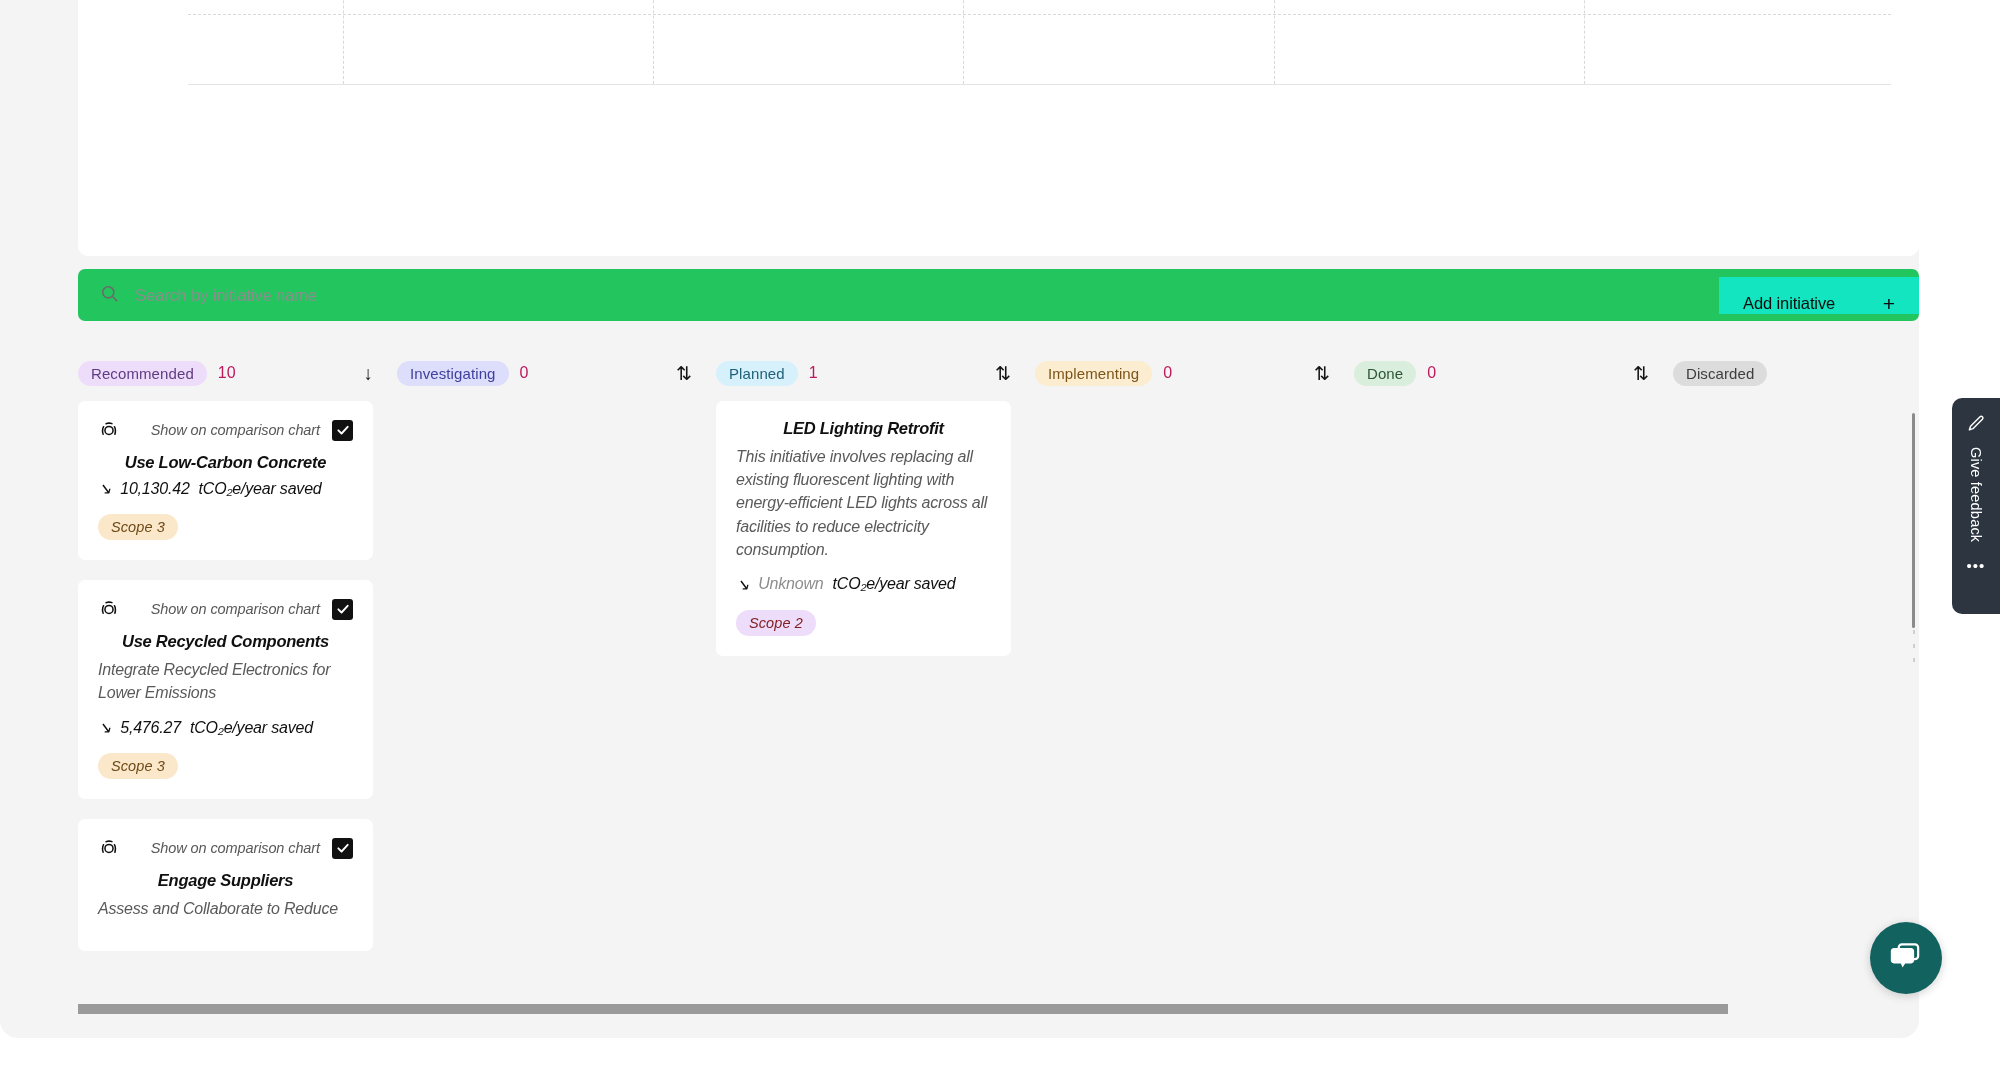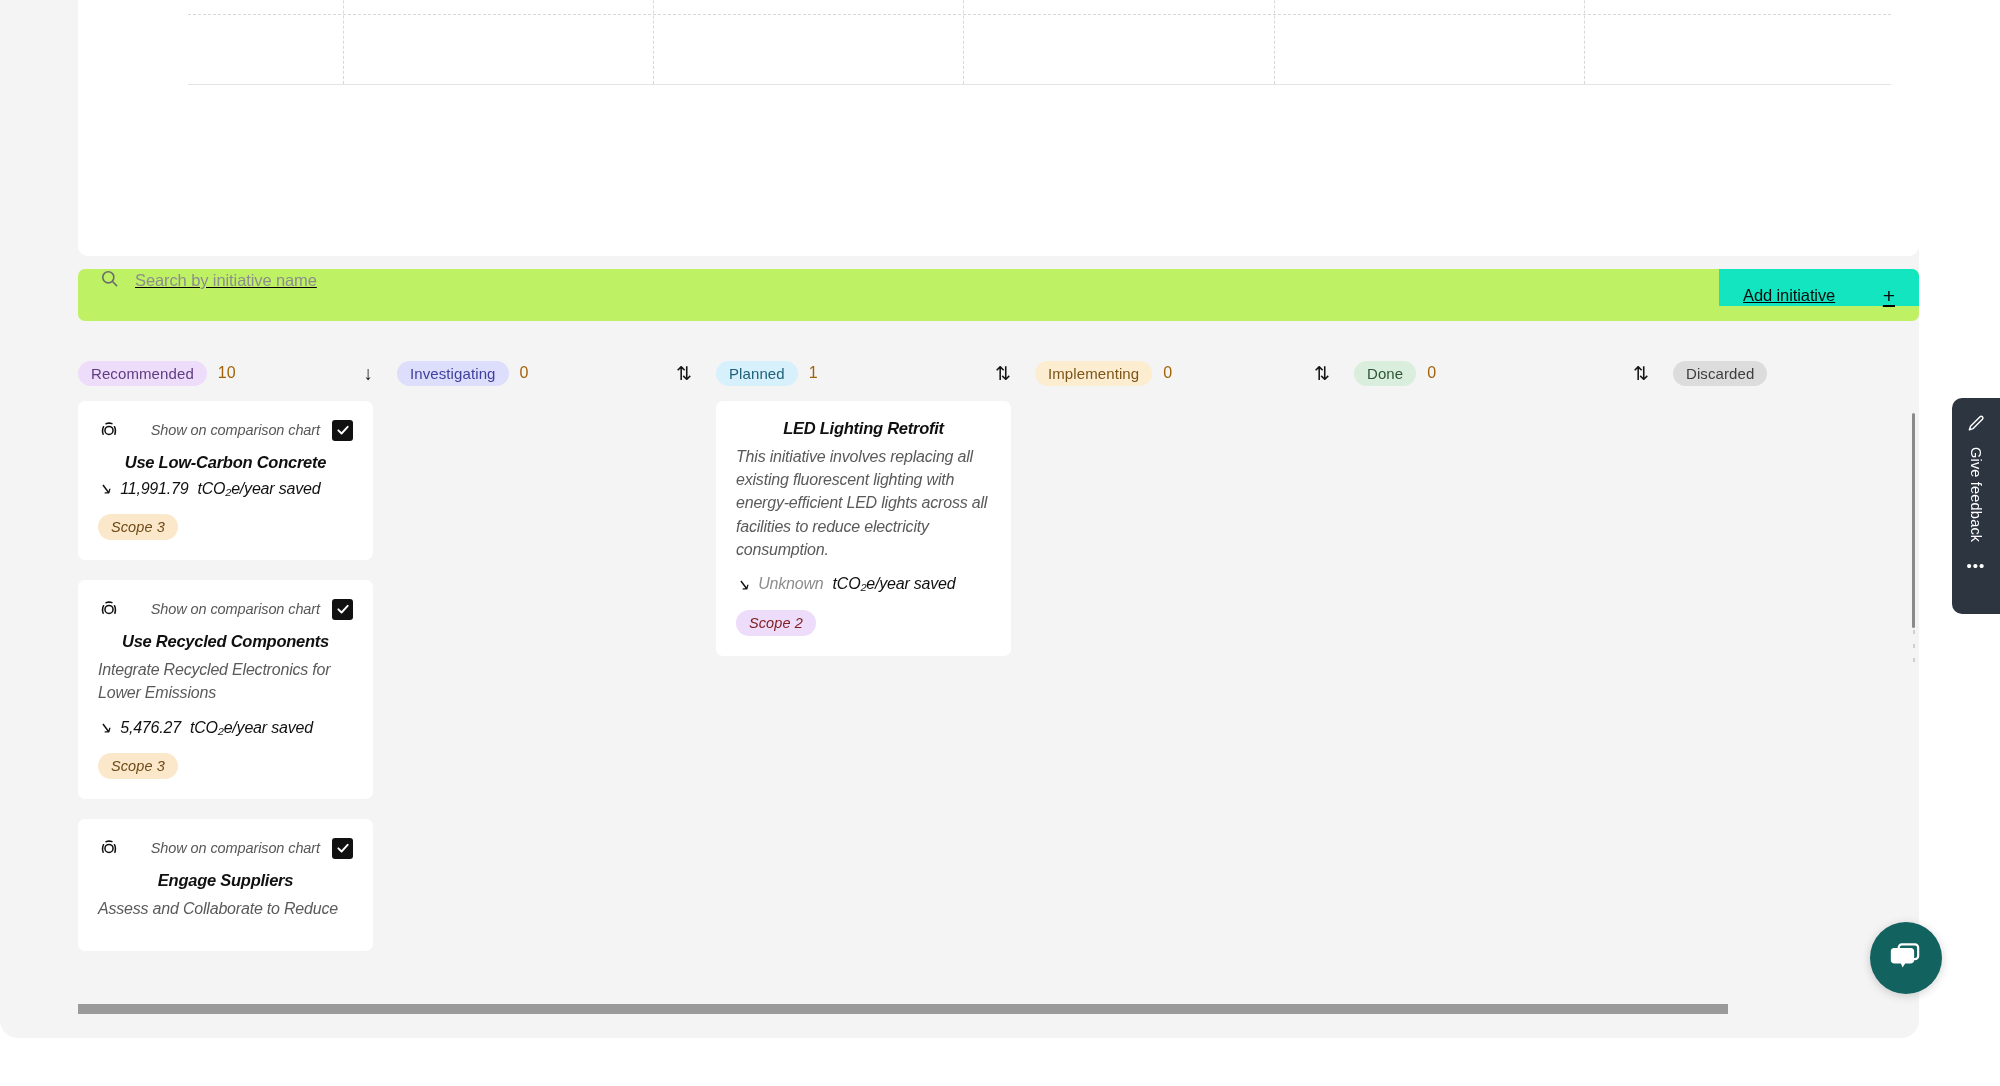--- a/index.html
+++ b/index.html
@@ -52,26 +52,25 @@
     left: 0; right: 0;
     height: 0;
     border-top: 1.5px dashed #d8d8d8;
   }
 
   
   .search-bar {
     position: absolute;
     left: 78px; top: 269px;
     width: 1841px; height: 52px;
-    background: #bef264;
+    background: #22c55e;
     border-radius: 7px;
     display: flex;
-    align-items: flex-start;
+    align-items: center;
     overflow: hidden;
-    text-decoration: underline;
   }
   .search-left {
     flex: 1;
     display: flex;
     align-items: center;
     padding-left: 22px;
     gap: 16px;
   }
   .search-input {
     border: none; outline: none;
@@ -129,21 +128,21 @@
     letter-spacing: .1px;
     white-space: nowrap;
   }
   .p-recommended  { background: #eedcfb; color: #5f3c82; }
   .p-investigating{ background: #ddddfc; color: #3f3f9c; }
   .p-planned      { background: #d6f1fb; color: #1f5f78; }
   .p-implementing { background: #fcedd1; color: #7a5418; }
   .p-done         { background: #d9eedd; color: #2e5537; }
   .p-discarded    { background: #dcdcdc; color: #3d3d3d; }
 
-  .col-count { font-size: 16px; color: #a16207; }
+  .col-count { font-size: 16px; color: #be185d; }
   .col-sort {
     margin-left: auto;
     font-size: 19px;
     color: #141414;
     line-height: 1;
     cursor: pointer;
     user-select: none;
   }
 
   .col-body { padding-right: 18px; font-style: italic; }
@@ -350,21 +349,21 @@
                       <path d="M8.8 5.1A8.8 8.8 0 0 1 12 4.4c1.2 0 2.3.25 3.2.7"></path>
                     </svg></span>
                   <span class="chart-toggle-label">Show on comparison chart</span>
                   <span class="checkbox">
                     <svg viewBox="0 0 24 24" fill="none" stroke="#ffffff" stroke-width="3.2" stroke-linecap="round" stroke-linejoin="round">
                       <polyline points="4 12.5 9.5 18 20 6.5"></polyline>
                     </svg>
                   </span>
                 </div><div class="card-title">Use Low-Carbon Concrete</div><div class="card-metric">
                   <span class="arrow">↘</span>
-                  <span class="">11,991.79</span>
+                  <span class="">10,130.42</span>
                   <span>tCO₂e/year saved</span>
                 </div><span class="scope-pill s-scope3">Scope 3</span></div>
               <div class="card"><div class="card-top">
                   <span class="target-icon"><svg viewBox="0 0 24 24" fill="none" stroke="#111111" stroke-width="1.7" stroke-linecap="round">
                       <circle cx="12" cy="12.5" r="4.4"></circle>
                       <path d="M5.6 16.6A7.6 7.6 0 0 1 5 12.5c0-1.5.4-2.9 1.1-4.1"></path>
                       <path d="M18.4 16.6c.4-1.2.6-2.6.6-4.1 0-1.5-.4-2.9-1.1-4.1"></path>
                       <path d="M8.8 5.1A8.8 8.8 0 0 1 12 4.4c1.2 0 2.3.25 3.2.7"></path>
                     </svg></span>
                   <span class="chart-toggle-label">Show on comparison chart</span>

